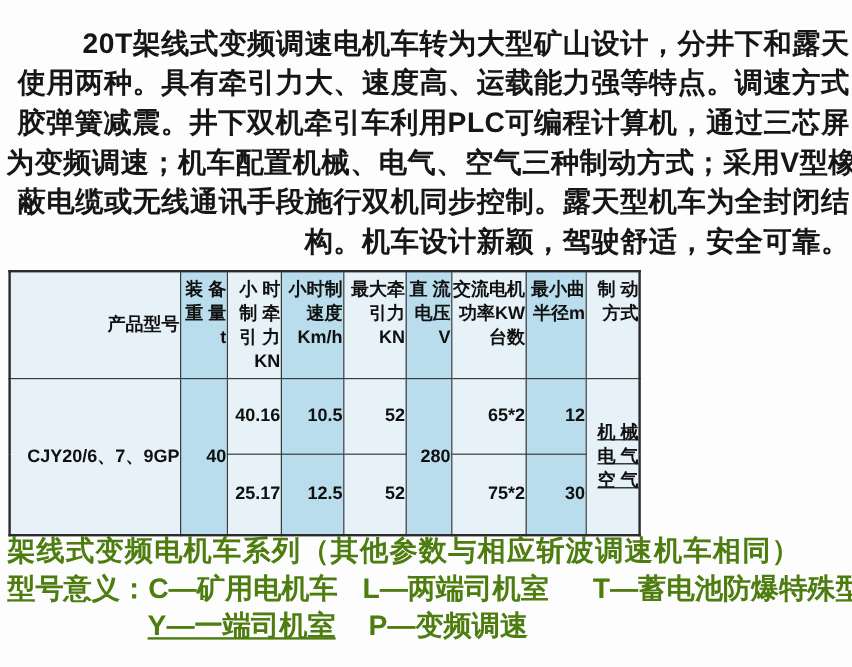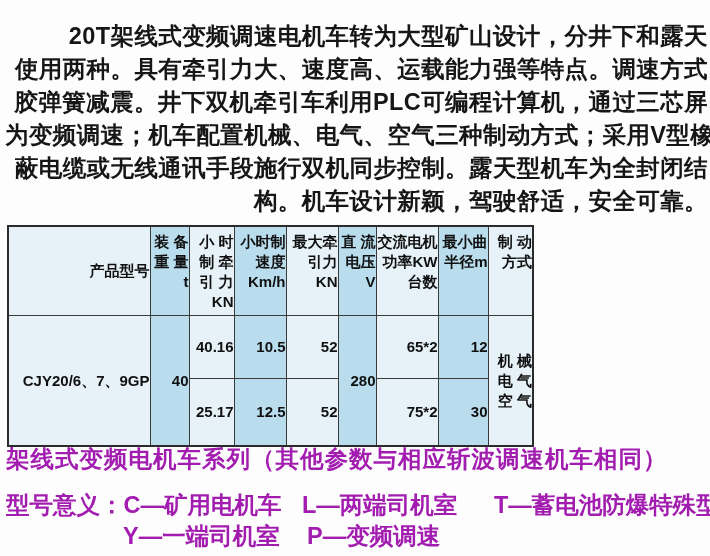--- a/index.html
+++ b/index.html
@@ -26,30 +26,30 @@
     border:1px solid var(--border,#3a3a3a);
     font-size:15px;font-weight:bold;color:#101010;
     text-align:right;padding:0;
   }
   table.spec th{
     height:83px;vertical-align:top;padding-top:5px;
     line-height:20px;white-space:pre-line;
   }
   table.spec th.v-mid{vertical-align:middle;padding-top:0;padding-left:38px;}
   table.spec td{height:62px;vertical-align:middle;line-height:20px;}
-  td.brake{white-space:pre-line;line-height:22px;}
+  td.brake{white-space:pre-line;line-height:22px;text-decoration:underline;}
   .c-light{background:var(--col-light,#e6f2f8);}
   .c-dark{background:var(--col-dark,#badded);}
   
-  .footer{position:absolute;top:444px;left:6px;width:702px;color:#a21caf;}
+  .footer{position:absolute;top:444px;left:6px;width:702px;color:#4d7c0f;}
   .series-note{font-size:23.5px;line-height:31px;letter-spacing:1px;white-space:nowrap;}
   .meaning-row{position:relative;height:31px;font-size:23.5px;line-height:31px;}
-  .meaning-row span{position:absolute;top:0;white-space:nowrap;margin-top:15px;}
+  .meaning-row span{position:absolute;top:0;white-space:nowrap;}
   .r1-s1{left:0;}   .r1-s2{left:296px;} .r1-s3{left:488px;}
-  .r2-s1{left:117px;} .r2-s2{left:301px;} .r2-s3{left:481px;}
+  .r2-s1{left:117px;text-decoration:underline;} .r2-s2{left:301px;} .r2-s3{left:481px;}
 </style>
 </head>
 <body>
 
 <div class="intro">
   <div class="intro-line first">20T架线式变频调速电机车转为大型矿山设计，分井下和露天</div>
   <div class="intro-line">使用两种。具有牵引力大、速度高、运载能力强等特点。调速方式</div>
   <div class="intro-line">胶弹簧减震。井下双机牵引车利用PLC可编程计算机，通过三芯屏</div>
   <div class="intro-line">为变频调速；机车配置机械、电气、空气三种制动方式；采用V型橡</div>
   <div class="intro-line">蔽电缆或无线通讯手段施行双机同步控制。露天型机车为全封闭结</div>

